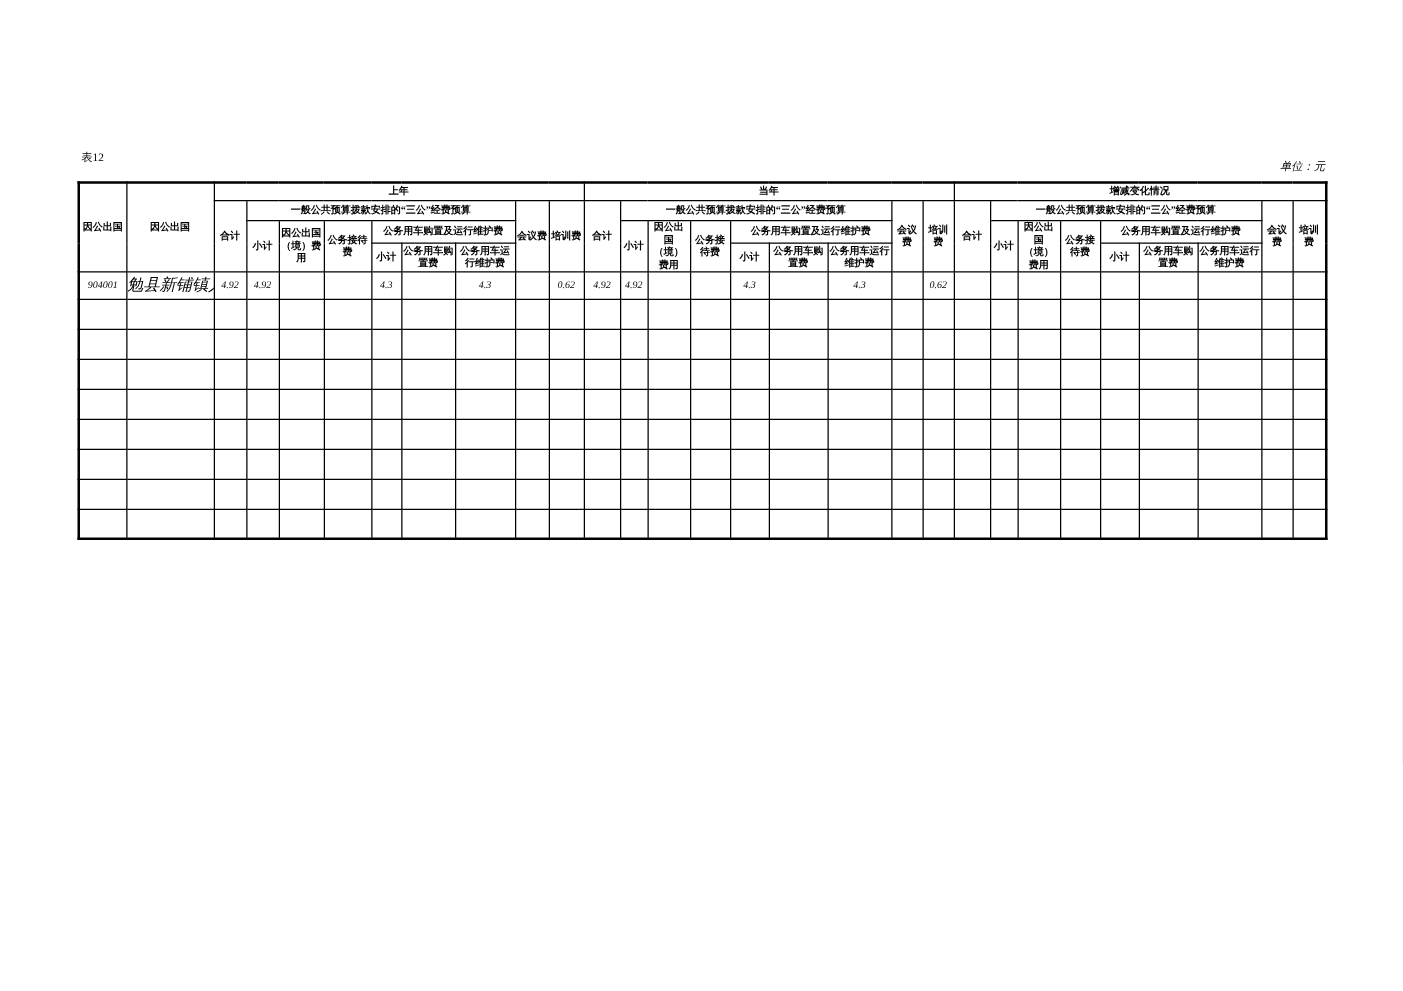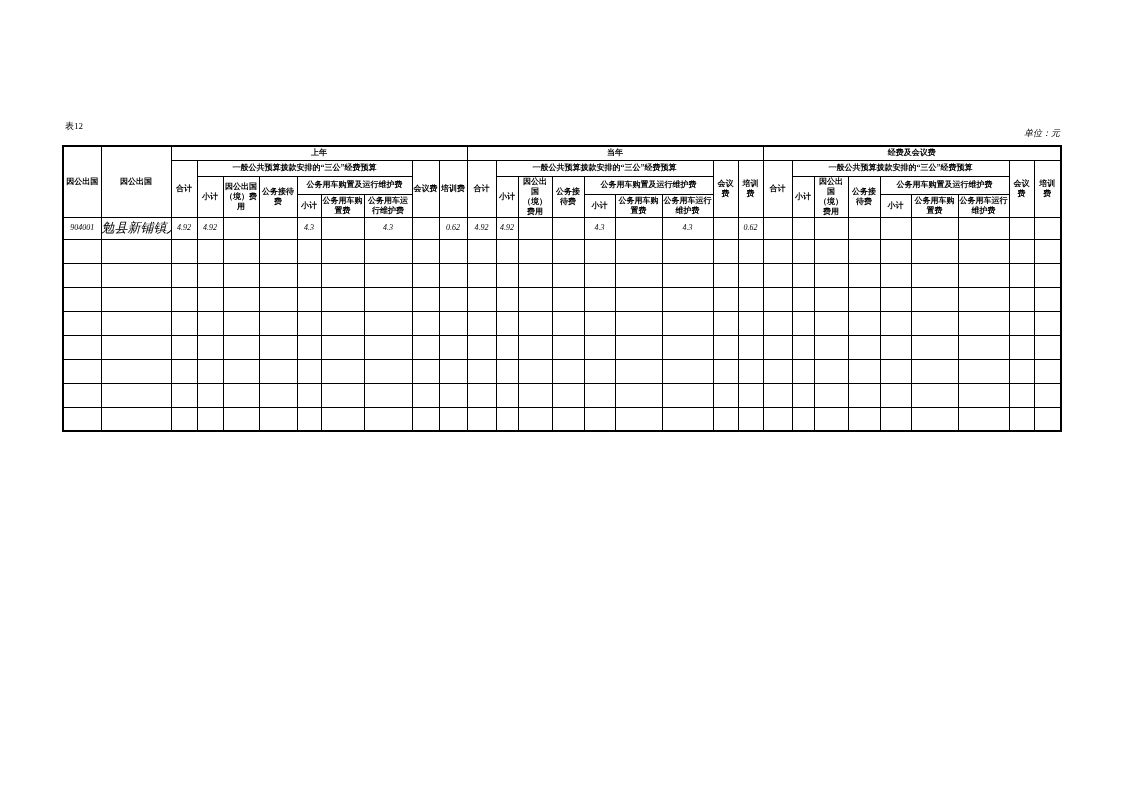--- a/index.html
+++ b/index.html
@@ -108,21 +108,21 @@
         <col style="width:51px">
         <col style="width:25px">
         <col style="width:27px">
     </colgroup>
     <thead>
       <tr class="hr1">
         <th rowspan="4">因公出国</th>
         <th rowspan="4">因公出国</th>
         <th colspan="9">上年</th>
         <th colspan="9">当年</th>
-        <th colspan="9">经费及会议费</th>
+        <th colspan="9">增减变化情况</th>
       </tr>
       <tr class="hr2">
         <th rowspan="3">合计</th>
         <th colspan="6">一般公共预算拨款安排的“三公”经费预算</th>
         <th rowspan="3">会议费</th>
         <th rowspan="3">培训费</th>
         <th rowspan="3">合计</th>
         <th colspan="6">一般公共预算拨款安排的“三公”经费预算</th>
         <th rowspan="3">会议费</th>
         <th rowspan="3">培训费</th>

